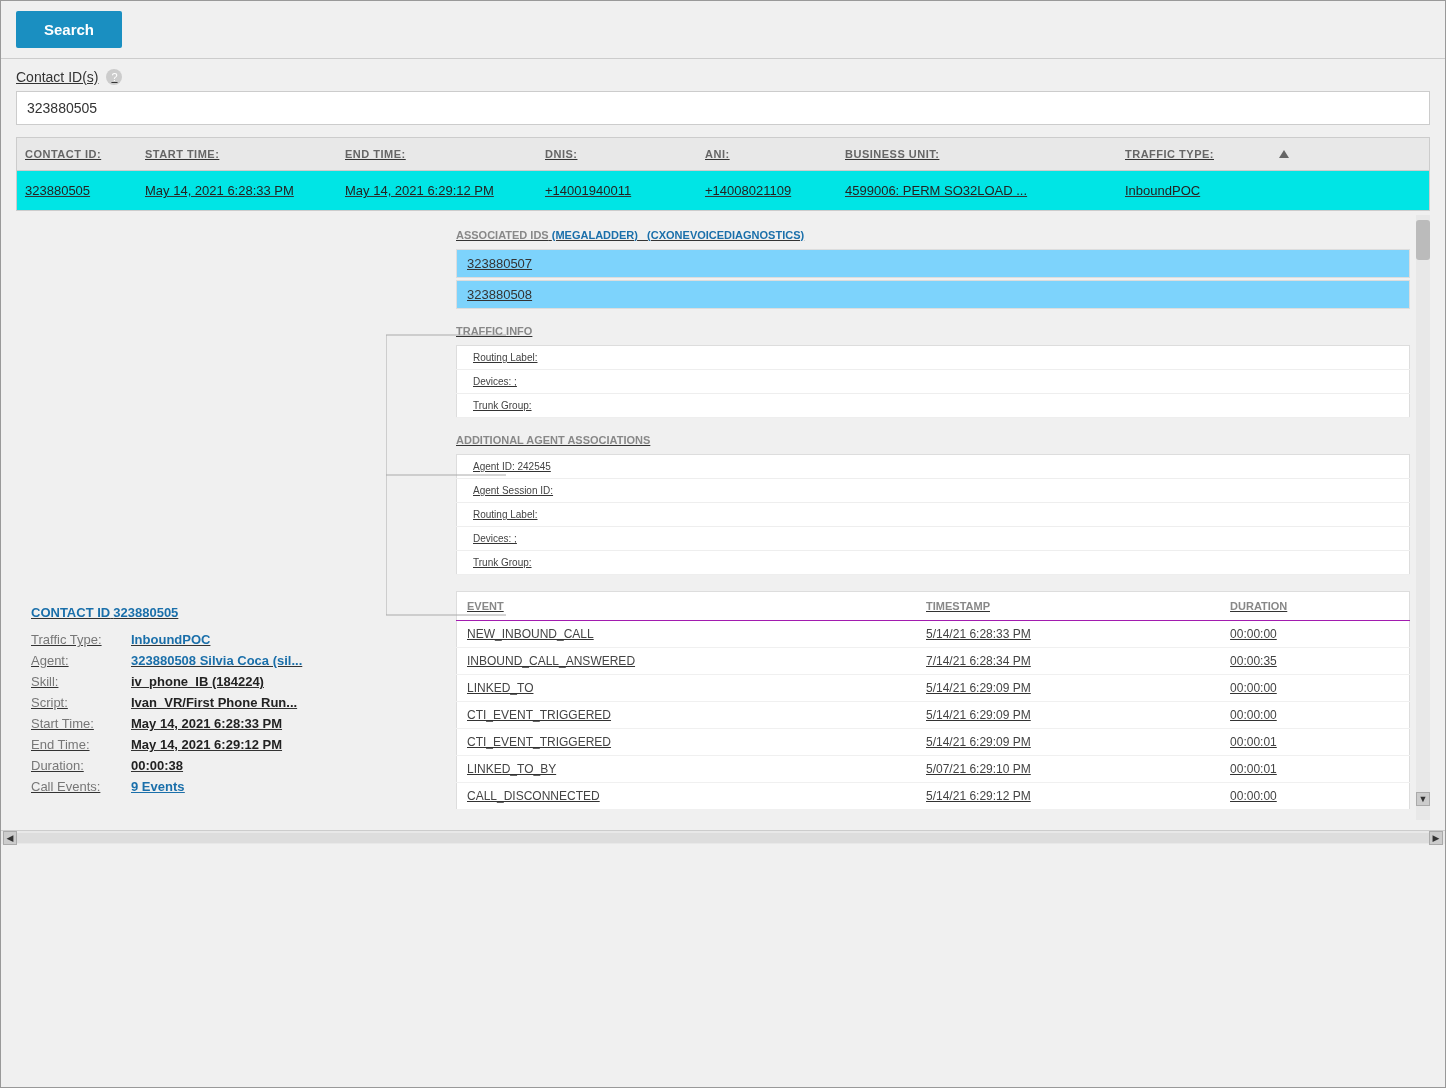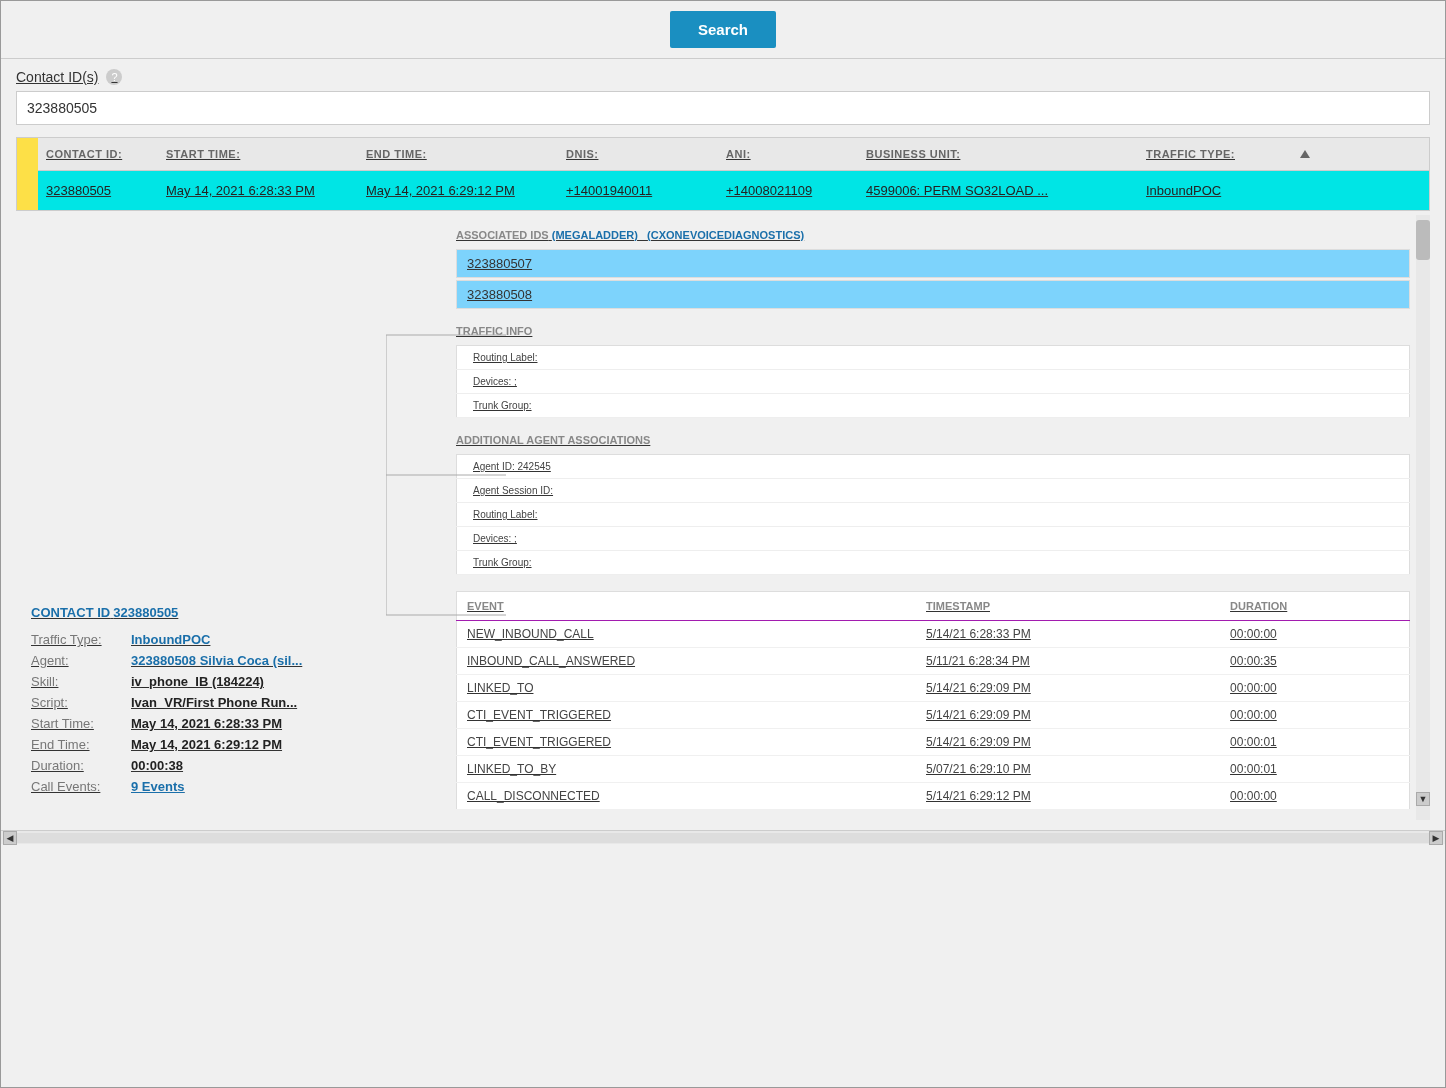--- a/index.html
+++ b/index.html
@@ -14,21 +14,21 @@
       min-height: 1088px;
       background: #f0f0f0;
       border: 1px solid #999;
       position: relative;
       overflow: hidden;
     }
     .top-bar {
       background: #f0f0f0;
       padding: 10px 15px;
       display: flex;
-      justify-content: center;
+      justify-content: flex-start;
       align-items: center;
       border-bottom: 1px solid #ccc;
     }
     .search-button {
       background: #1a8fc1;
       color: #fff;
       border: none;
       padding: 10px 28px;
       font-size: 15px;
       font-weight: bold;
@@ -67,21 +67,20 @@
       padding: 8px 10px;
       font-size: 14px;
       color: #333;
       margin-bottom: 12px;
     }
     .table-container {
       width: 100%;
       border: 1px solid #ccc;
       background: #fde047;
       margin-bottom: 0;
-      padding-left: 21px;
     }
     .table-header {
       display: grid;
       grid-template-columns: 120px 200px 200px 160px 140px 280px 160px 20px;
       background: #e8e8e8;
       border-bottom: 1px solid #ccc;
     }
     .th {
       padding: 10px 8px;
       font-size: 11px;
@@ -391,21 +390,21 @@
             </tr>
           </thead>
           <tbody id="events-tbody">
           <tr>
       <td>NEW_INBOUND_CALL</td>
       <td>5/14/21 6:28:33 PM</td>
       <td>00:00:00</td>
     </tr>
               <tr>
       <td>INBOUND_CALL_ANSWERED</td>
-      <td>5/11/21 6:28:34 PM</td>
+      <td>7/14/21 6:28:34 PM</td>
       <td>00:00:35</td>
     </tr>
               <tr>
       <td>LINKED_TO</td>
       <td>5/14/21 6:29:09 PM</td>
       <td>00:00:00</td>
     </tr>
               <tr>
       <td>CTI_EVENT_TRIGGERED</td>
       <td>5/14/21 6:29:09 PM</td>

